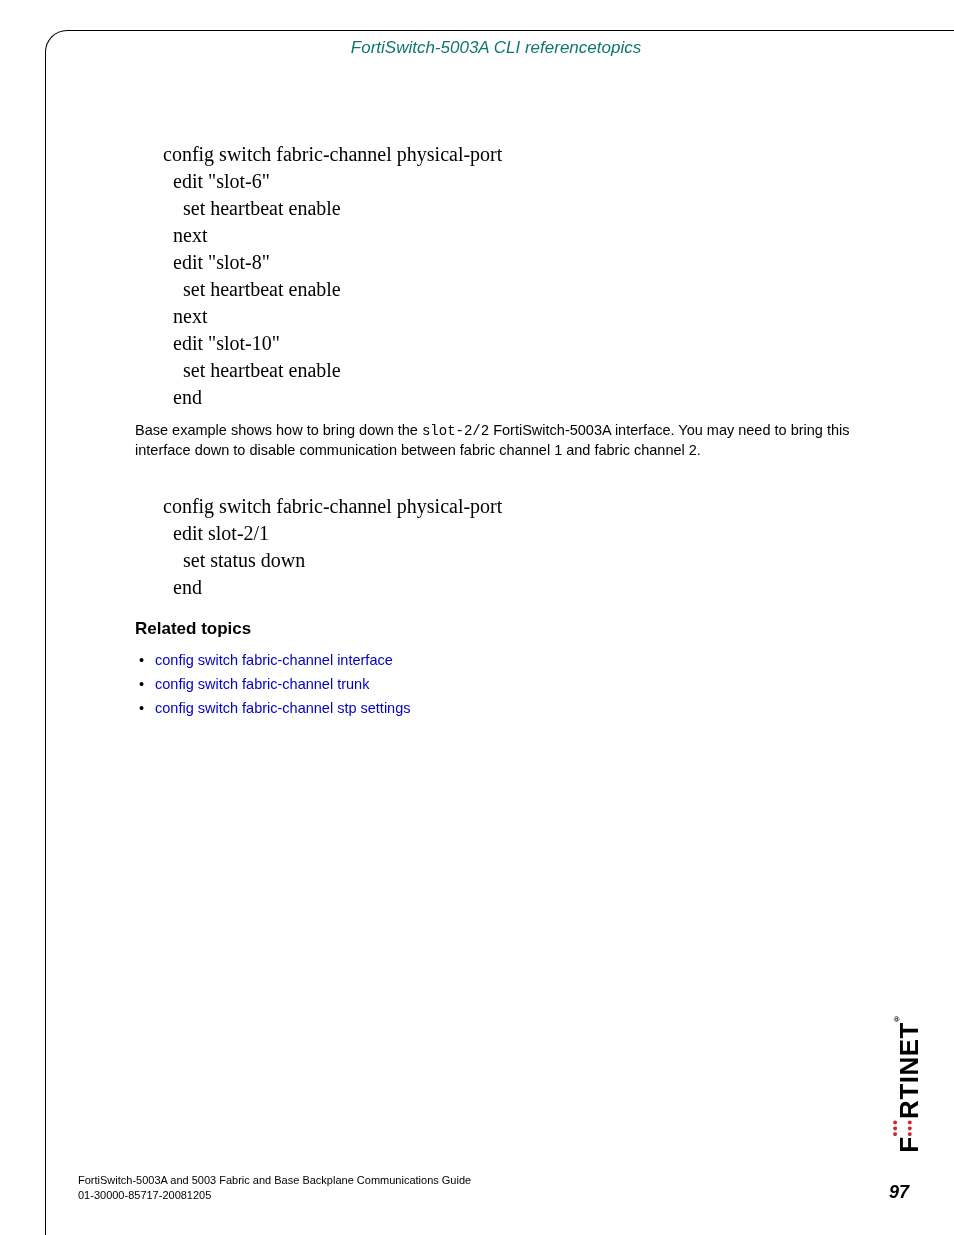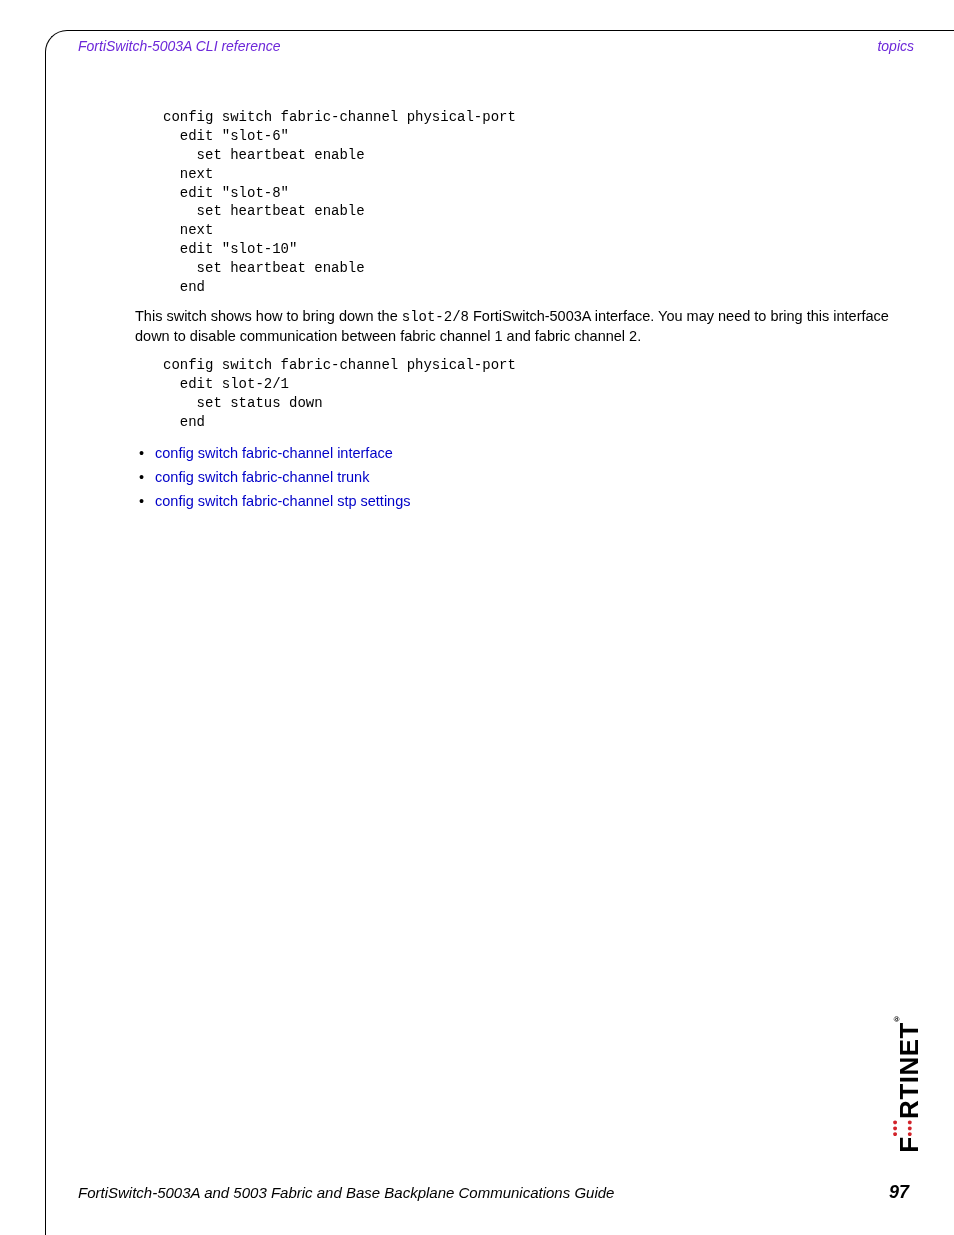--- a/index.html
+++ b/index.html
@@ -23,38 +23,39 @@
       border-top: 1px solid #000;
       border-left: 1px solid #000;
       border-top-left-radius: 22px;
     }
     .header {
       position: absolute;
       top: 38px;
       left: 78px;
       right: 40px;
       display: flex;
-      justify-content: space-between;
+      justify-content: center;
       font-style: italic;
-      font-size: 14px;
-      color: #6d28d9;
+      font-size: 17px;
+      color: #0f766e;
     }
     .content {
       position: absolute;
       top: 108px;
       left: 135px;
       right: 45px;
     }
     .code-block {
-      font-family: Liberation Mono, monospace;
-      font-size: 14px;
+      font-family: Liberation Serif, serif;
+      font-size: 20px;
       white-space: pre;
       line-height: 1.35;
       margin-bottom: 10px;
       margin-left: 28px;
+      margin-top: 33px;
     }
     .body-text {
       font-size: 14.5px;
       line-height: 1.35;
       margin-bottom: 10px;
     }
     .inline-code {
       font-family: "Courier New", Courier, monospace;
       font-size: 14px;
     }
@@ -87,22 +88,21 @@
     .footer {
       position: absolute;
       bottom: 32px;
       left: 78px;
       right: 45px;
       display: flex;
       justify-content: space-between;
       align-items: flex-end;
     }
     .footer-left {
-      font-style: italic;
-      font-size: 15px;
+      font-size: 11px;
       line-height: 1.35;
     }
     .footer-right {
       font-style: italic;
       font-weight: bold;
       font-size: 18px;
     }
     .fortinet-logo {
       position: absolute;
       right: 32px;
@@ -145,38 +145,40 @@
     set heartbeat enable
   next
   edit "slot-8"
     set heartbeat enable
   next
   edit "slot-10"
     set heartbeat enable
   end</div>
 
   <p class="body-text">
-    <span>This switch shows how to bring down the </span><span class="inline-code">slot-2/8</span><span> FortiSwitch-5003A interface. You may need to bring this interface down to disable communication between fabric channel 1 and fabric channel 2.</span>
+    <span>Base example shows how to bring down the </span><span class="inline-code">slot-2/2</span><span> FortiSwitch-5003A interface. You may need to bring this interface down to disable communication between fabric channel 1 and fabric channel 2.</span>
   </p>
 
   <div class="code-block">config switch fabric-channel physical-port
   edit slot-2/1
     set status down
   end</div>
 
+  <h2 class="section-heading">Related topics</h2>
 
   <ul class="bullet-list">
     <li><a href="#">config switch fabric-channel interface</a></li>
     <li><a href="#">config switch fabric-channel trunk</a></li>
     <li><a href="#">config switch fabric-channel stp settings</a></li>
   </ul>
 </div>
 
 <div class="fortinet-logo">
   <span>F</span><span class="accent">⁚⁚⁚</span><span>RTINET</span><span class="reg">®</span>
 </div>
 
 <div class="footer">
   <div class="footer-left">
     <div>FortiSwitch-5003A and 5003   Fabric and Base Backplane Communications Guide</div>
+    <div>01-30000-85717-20081205</div>
   </div>
   <div class="footer-right">97</div>
 </div>
 
 </body></html>

